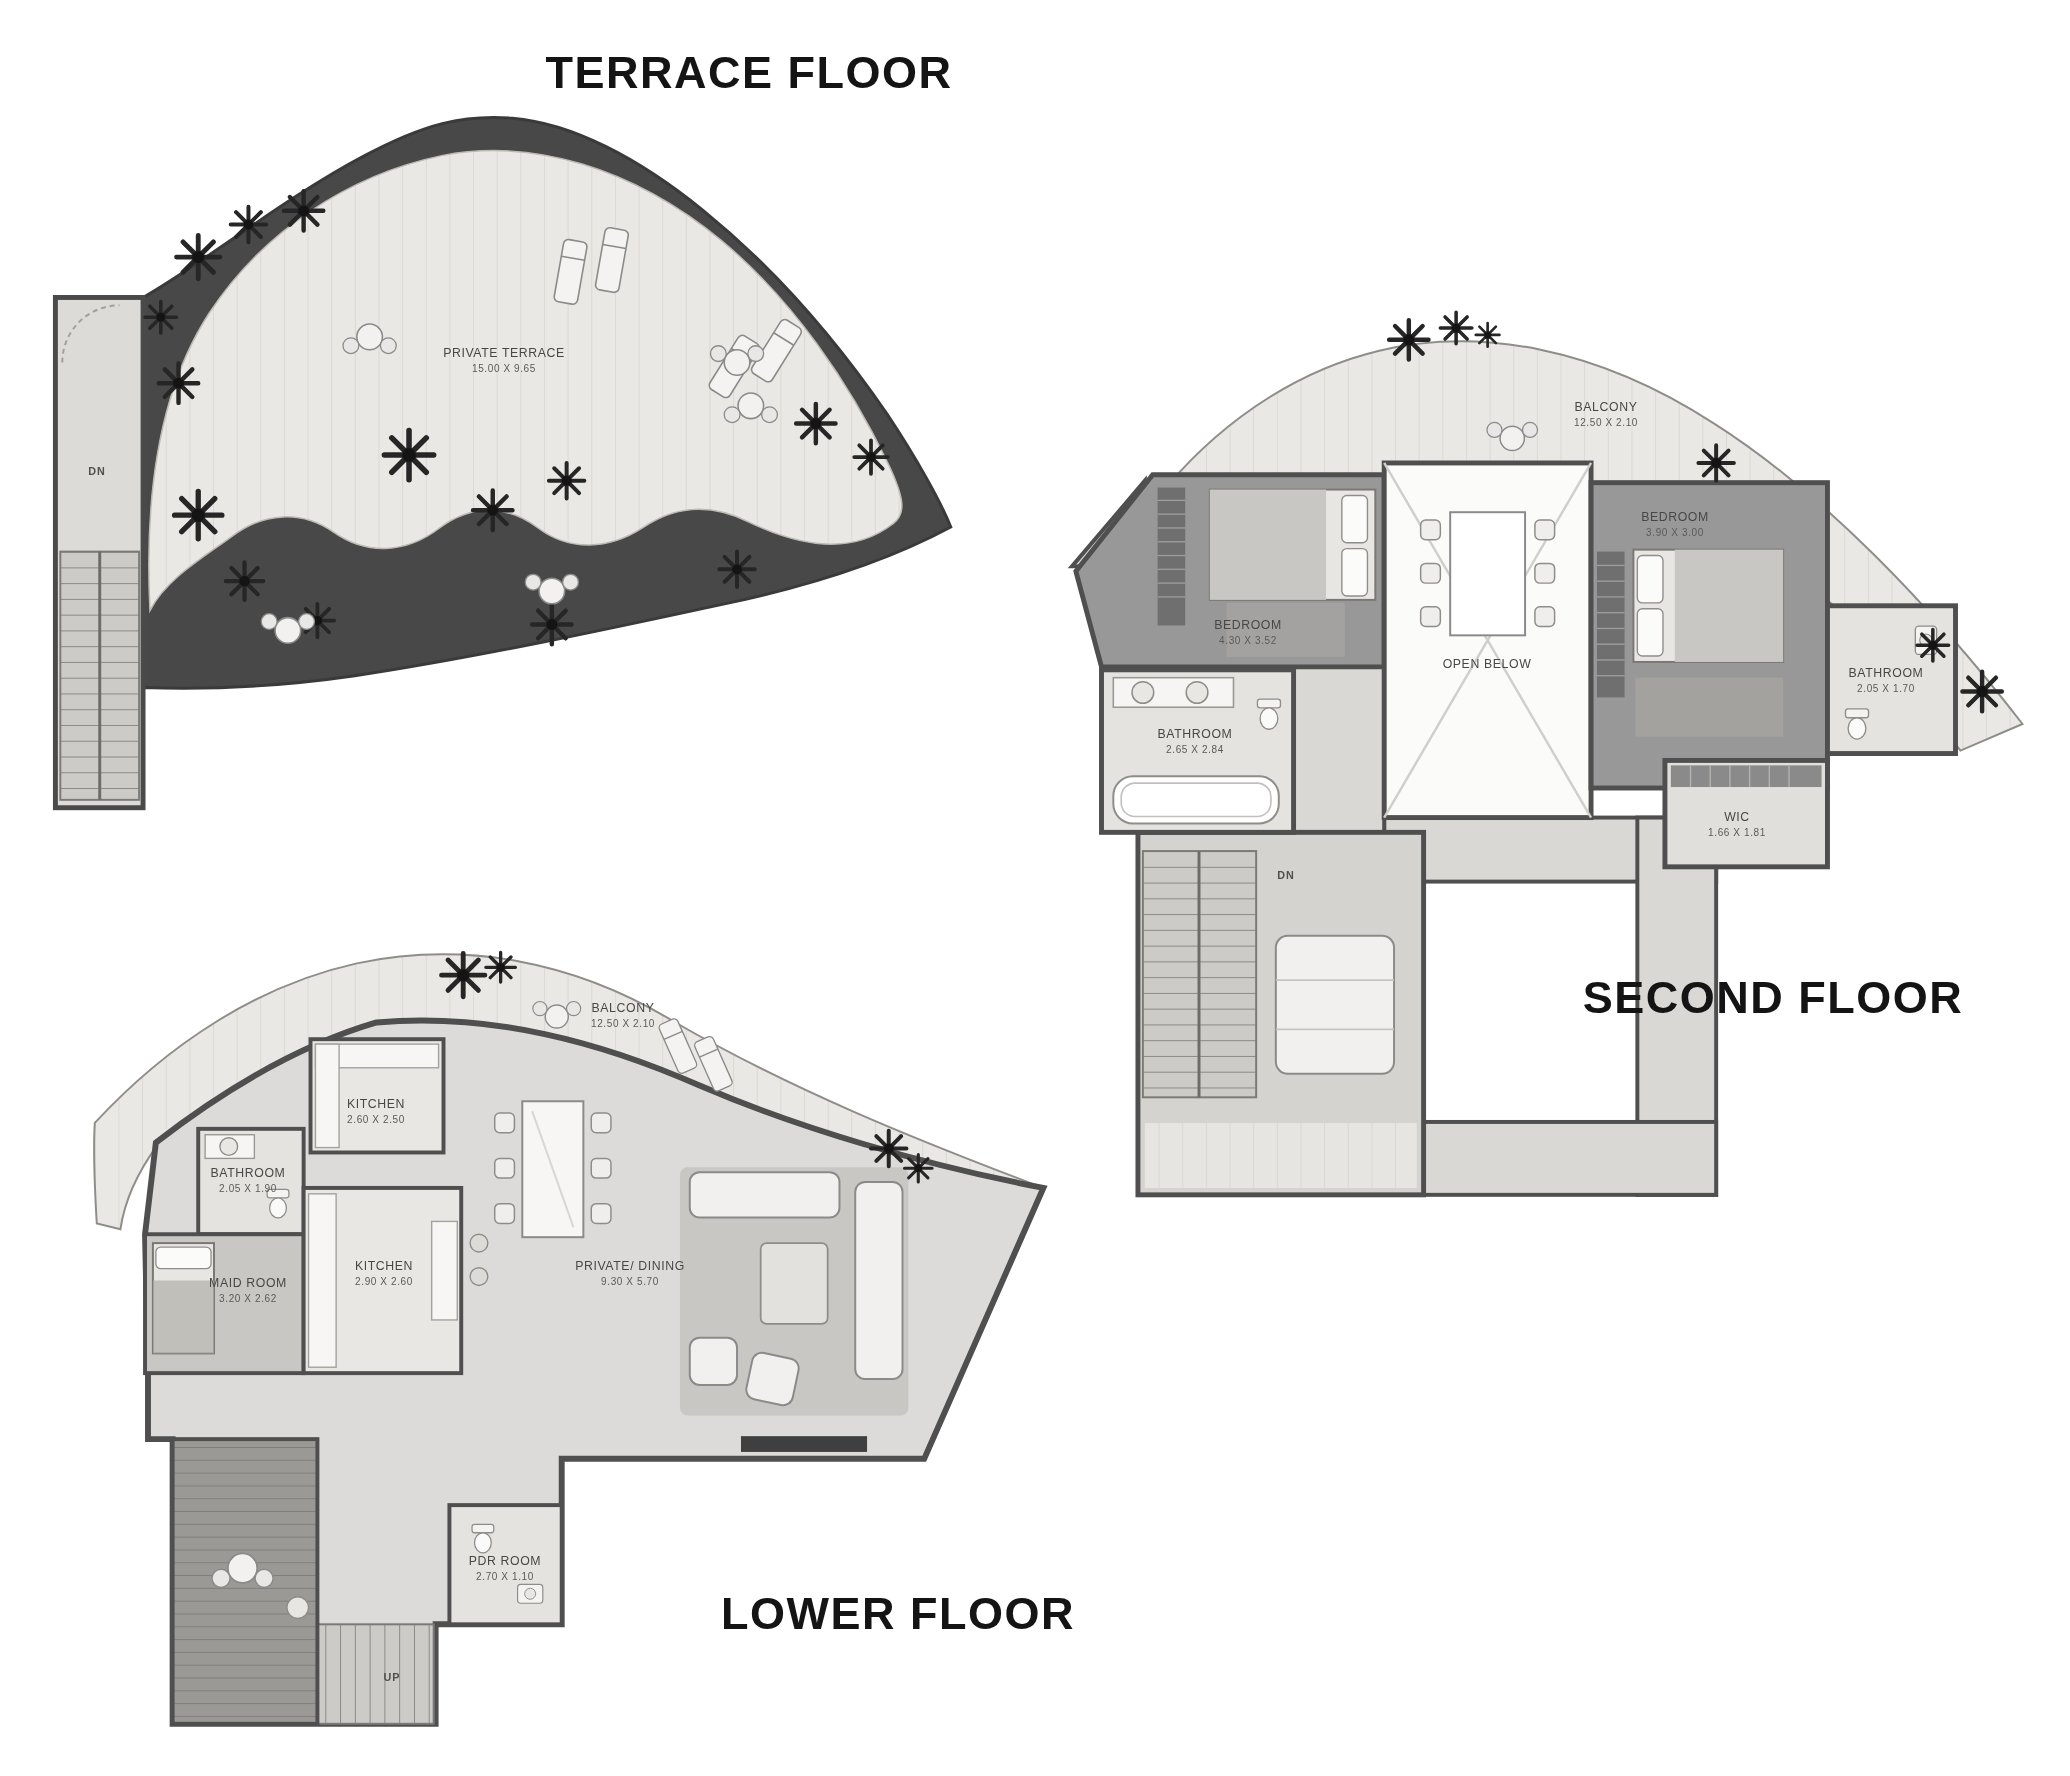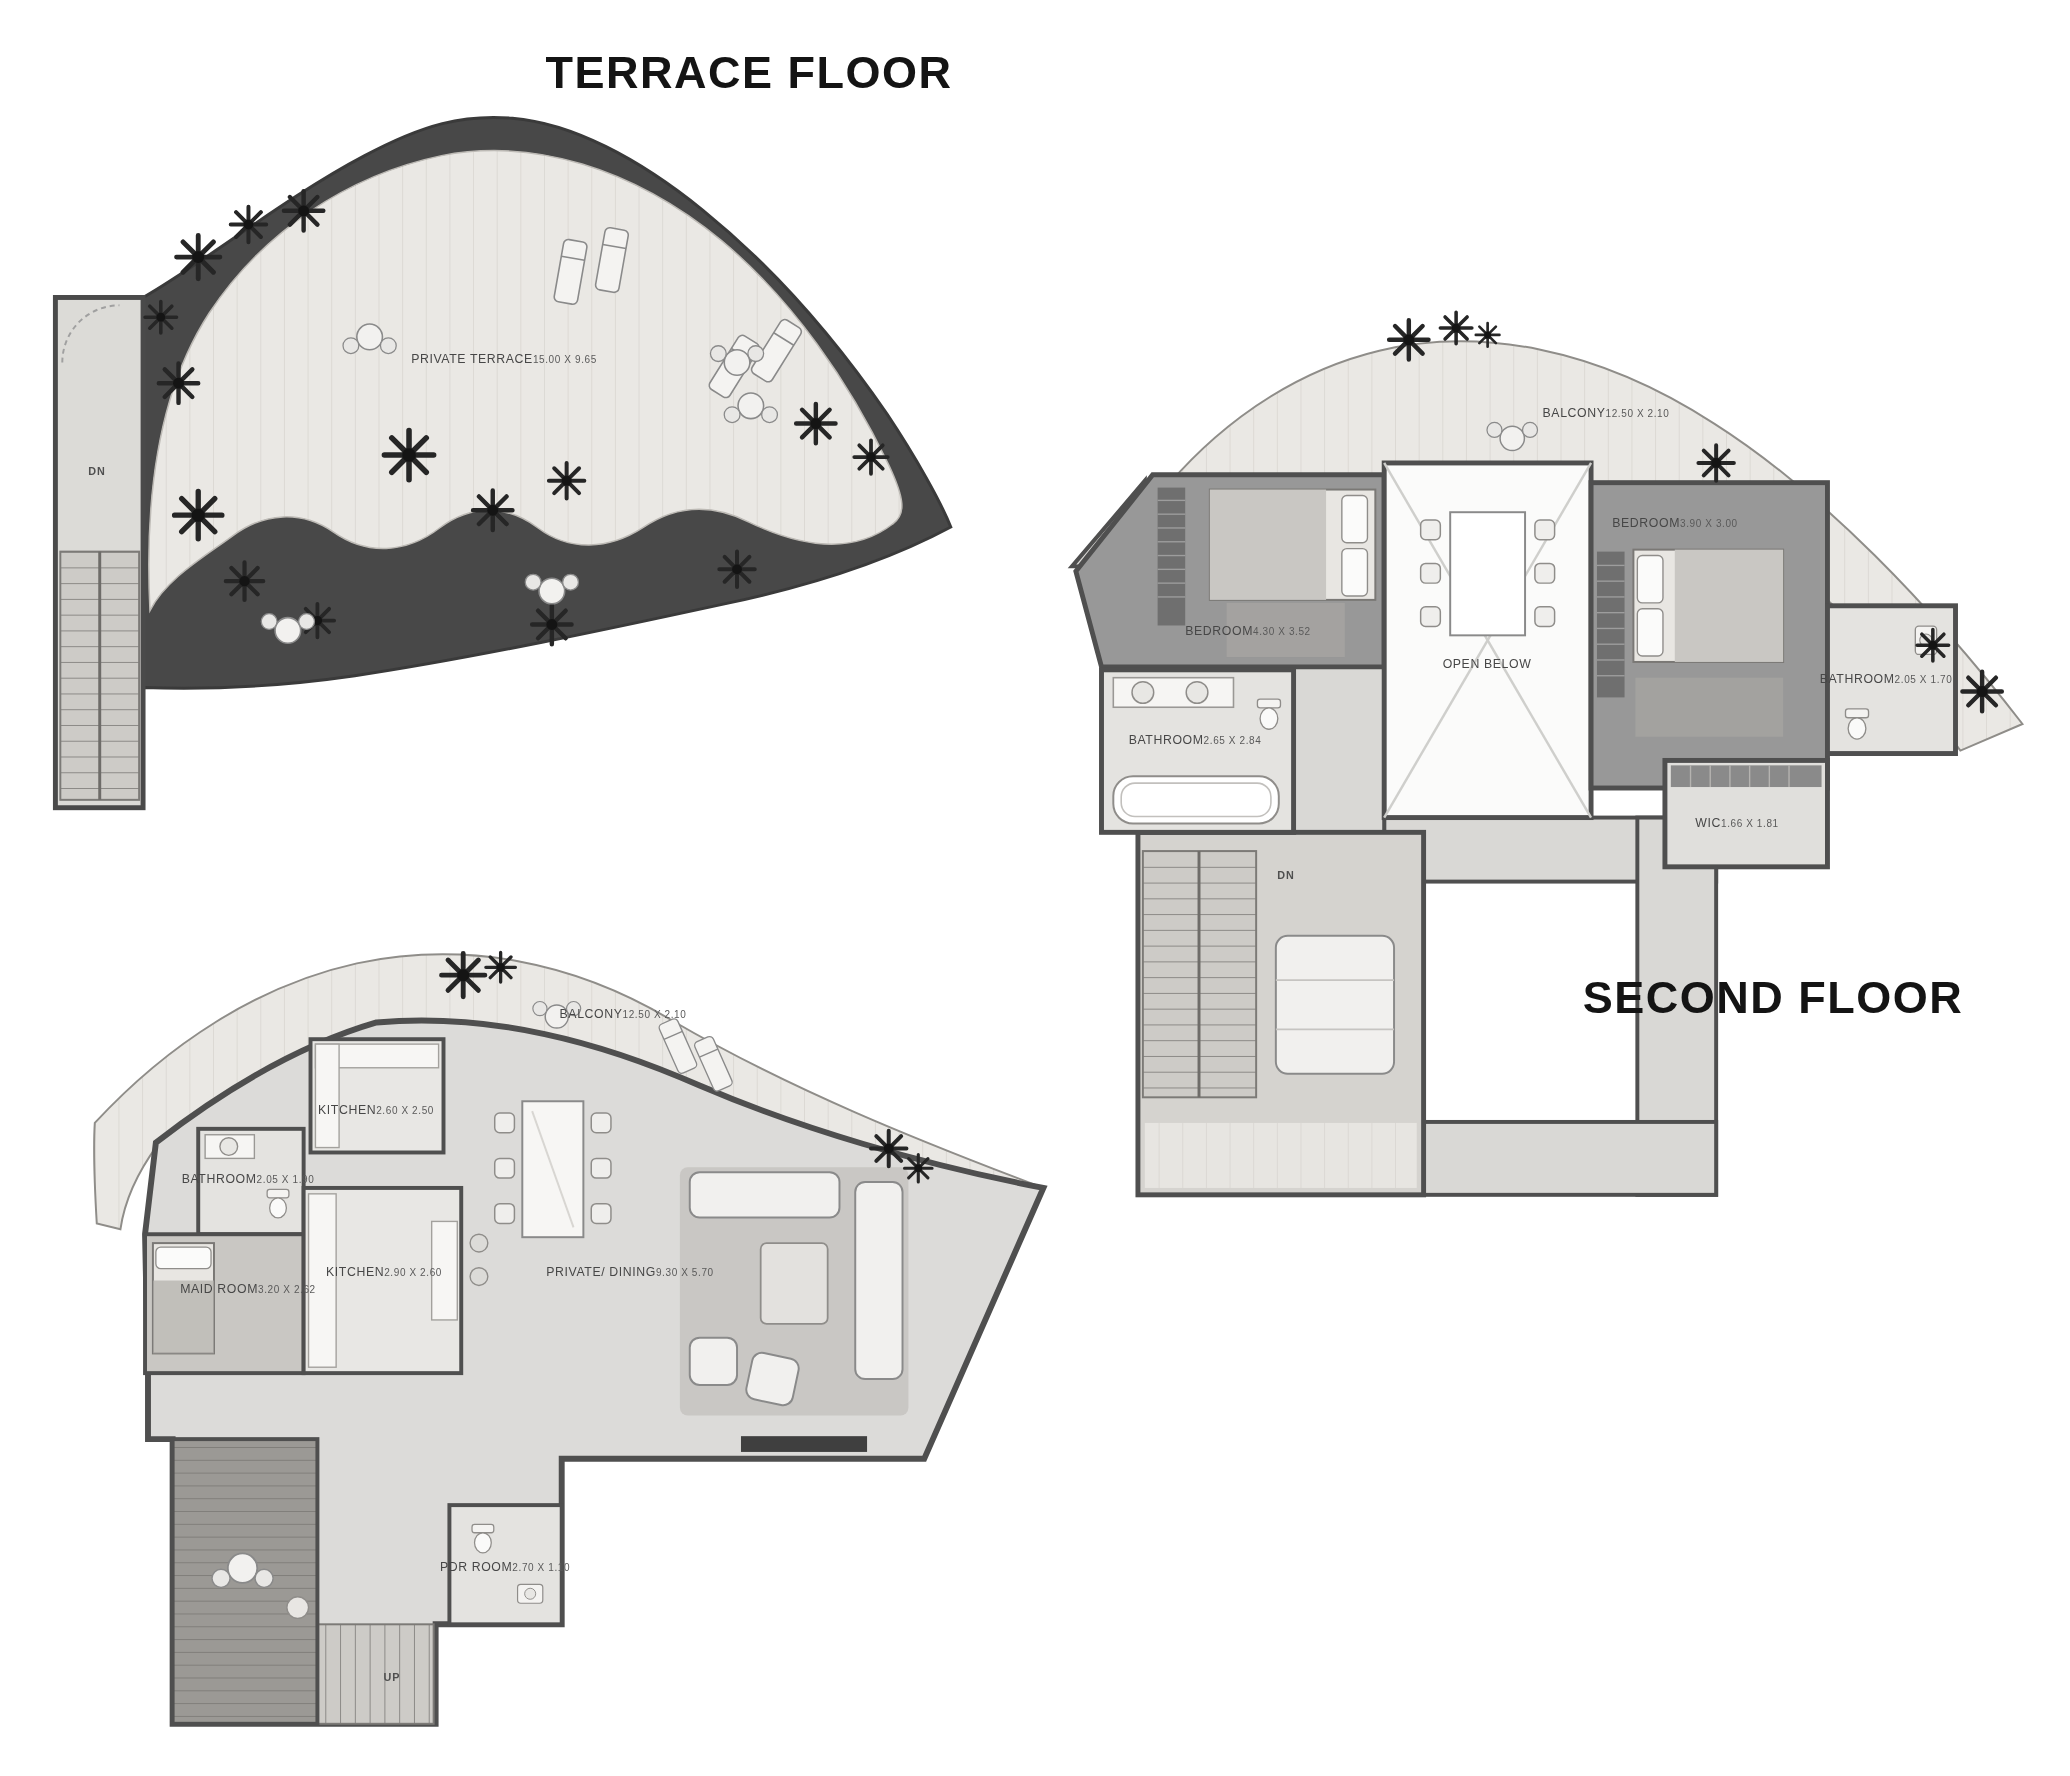--- a/index.html
+++ b/index.html
@@ -16,21 +16,21 @@
     transform:translate(-50%,-50%);
     font-size:45px;
     font-weight:700;
     color:#141414;
     letter-spacing:1.5px;
     white-space:nowrap;
   }
   .room-label{
     position:absolute;
     transform:translate(-50%,-50%);
-    display:flex;flex-direction:row;align-items:center;
+    display:flex;flex-direction:column;align-items:center;
     text-align:center;
     color:#474747;
     font-size:12.3px;
     letter-spacing:0.6px;
     line-height:1.3;
     white-space:nowrap;
     pointer-events:none;
   }
   .room-label .dims{font-size:10px;color:#5a5a5a;}
   .room-label.tiny{font-size:10.8px;color:#4f4f4f;font-weight:700;letter-spacing:1px;}
@@ -383,20 +383,21 @@
       <use href="#palm" transform="translate(902 1166) scale(0.9)"></use>
       <use href="#lounger" transform="translate(688 1062) rotate(-24) scale(0.85)"></use>
       <use href="#lounger" transform="translate(724 1080) rotate(-24) scale(0.85)"></use>
       <use href="#tableRound" transform="translate(565 1032) rotate(180) scale(0.9)"></use>
     </g>
   </g>
 </svg>
 
 <div class="floor-title" style="left:749px;top:73px">TERRACE FLOOR</div>
 <div class="floor-title" style="left:1773px;top:998px">SECOND FLOOR</div>
+<div class="floor-title" style="left:898px;top:1614px">LOWER FLOOR</div>
 
 <div class="room-label" style="left:504px;top:360px">
   <span>PRIVATE TERRACE</span>
   <span class="dims">15.00 X 9.65</span>
 </div>
 <div class="room-label tiny" style="left:97px;top:471px">
   <span>DN</span>
 </div>
 
 <div class="room-label" style="left:1606px;top:414px">

